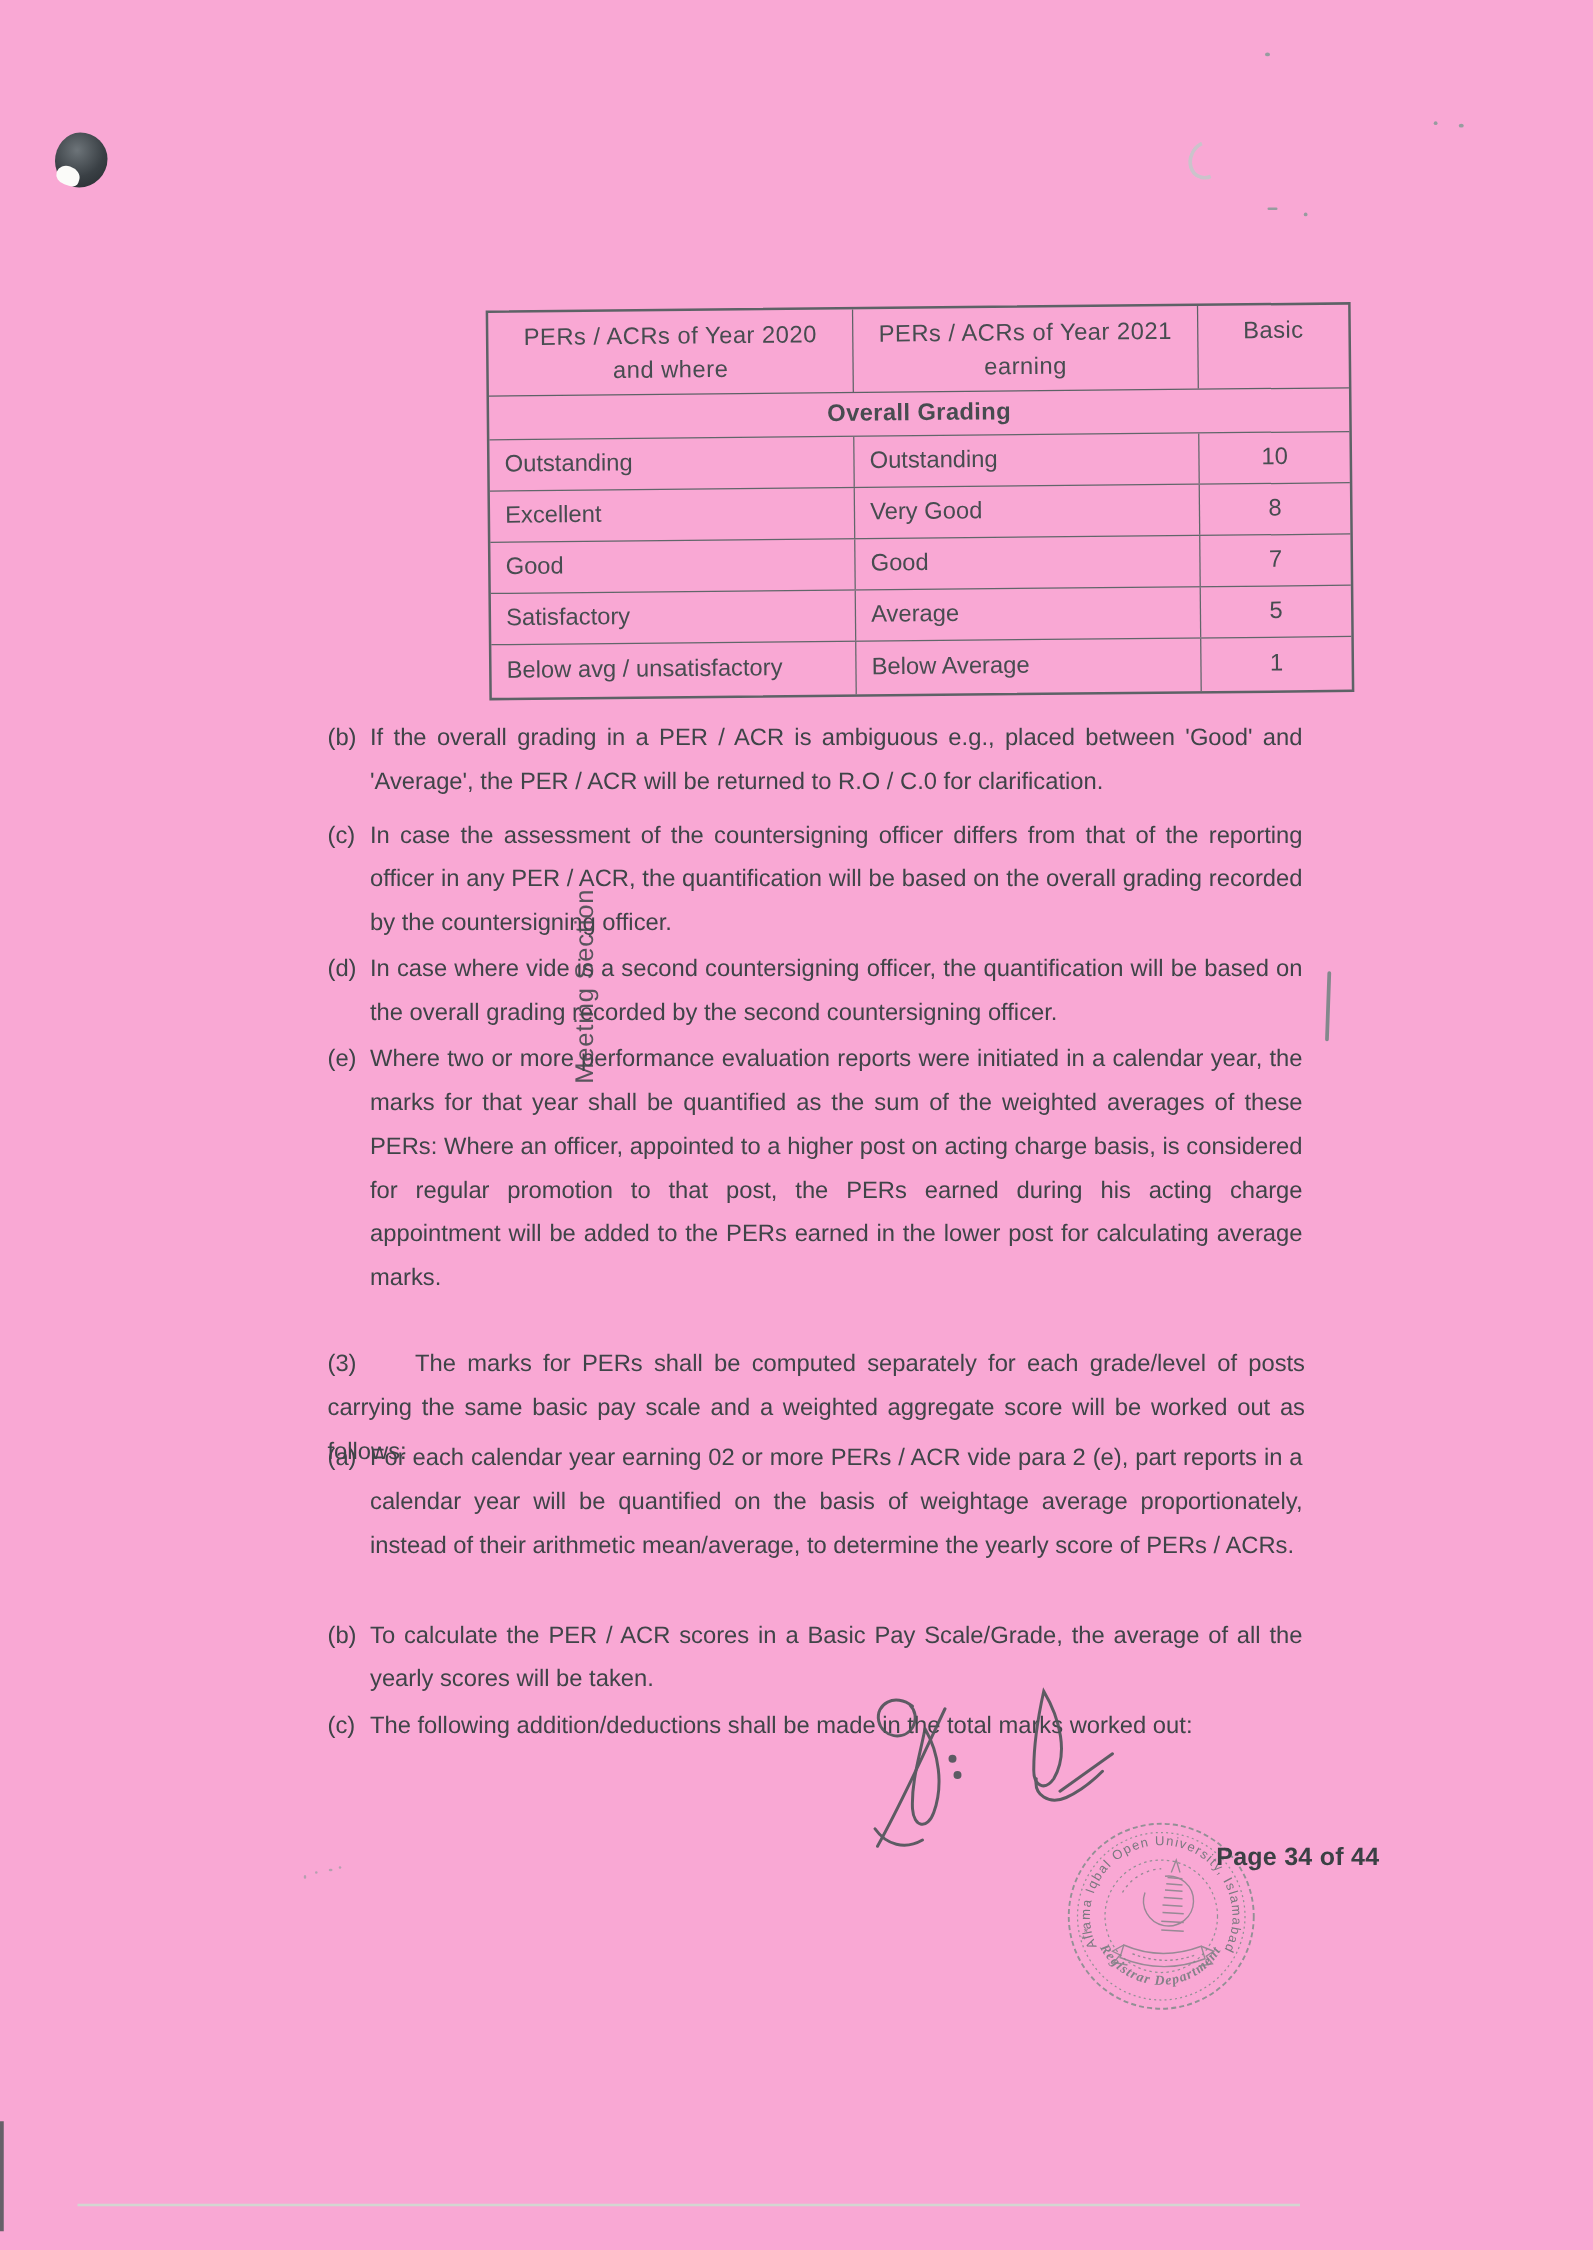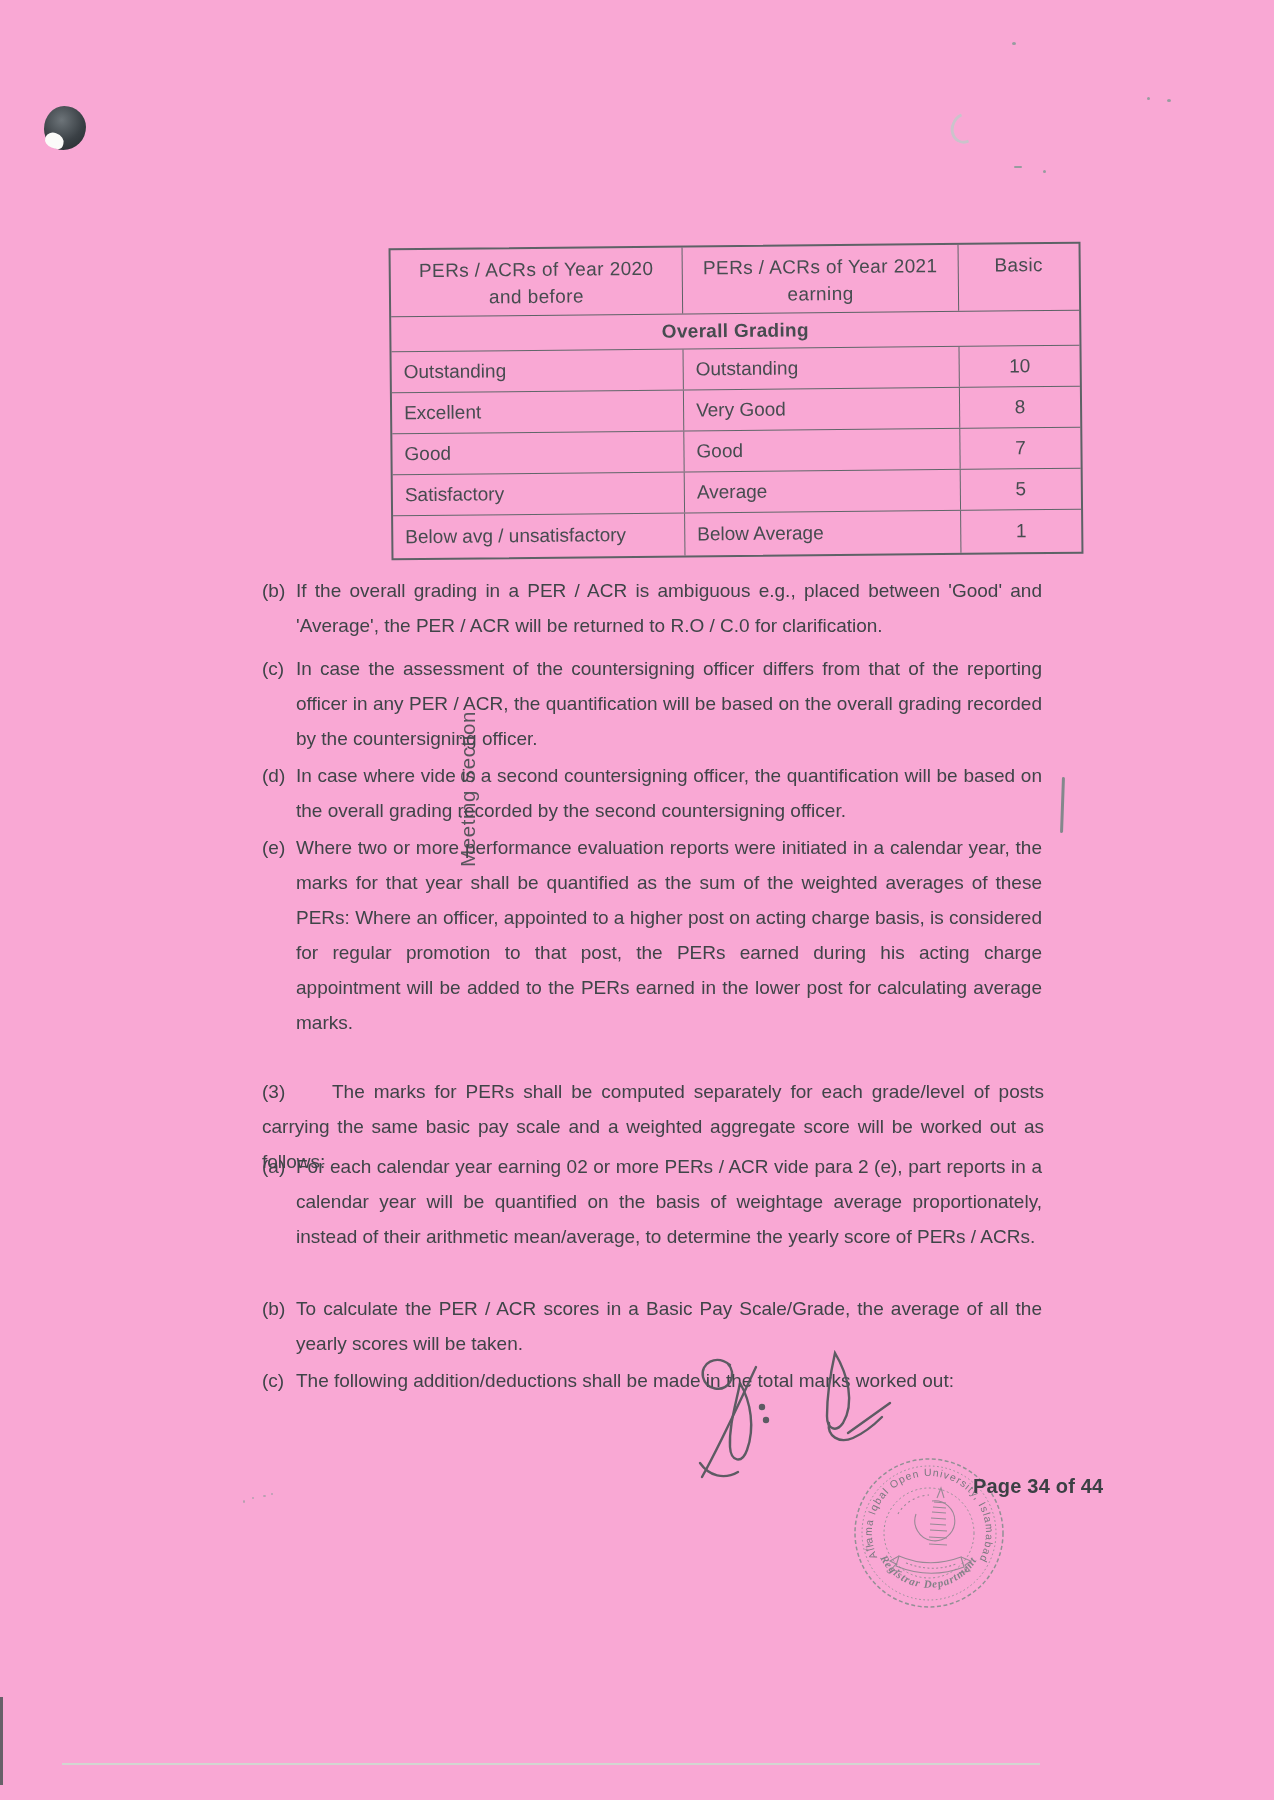--- a/index.html
+++ b/index.html
@@ -74,21 +74,21 @@
   <div class="dot" style="left:263px;top:1495px;width:3px;height:2px;opacity:.7;"></div>
   <div class="dot" style="left:271px;top:1493px;width:2px;height:2px;opacity:.7;"></div>
   <div class="tick-right"></div>
   <div class="bottom-rule"></div>
   <div class="edge-strip"></div>
 
   <div class="acr-table">
     <div class="t-head">
       <div class="t-cell c1">
         <div>PERs / ACRs of Year 2020</div>
-        <div>and before</div>
+        <div>and where</div>
       </div>
       <div class="t-cell c2">
         <div>PERs / ACRs of Year 2021</div>
         <div>earning</div>
       </div>
       <div class="t-cell c3">
         <div>Basic</div>
       </div>
     </div>
     <div class="t-span">Overall Grading</div>

